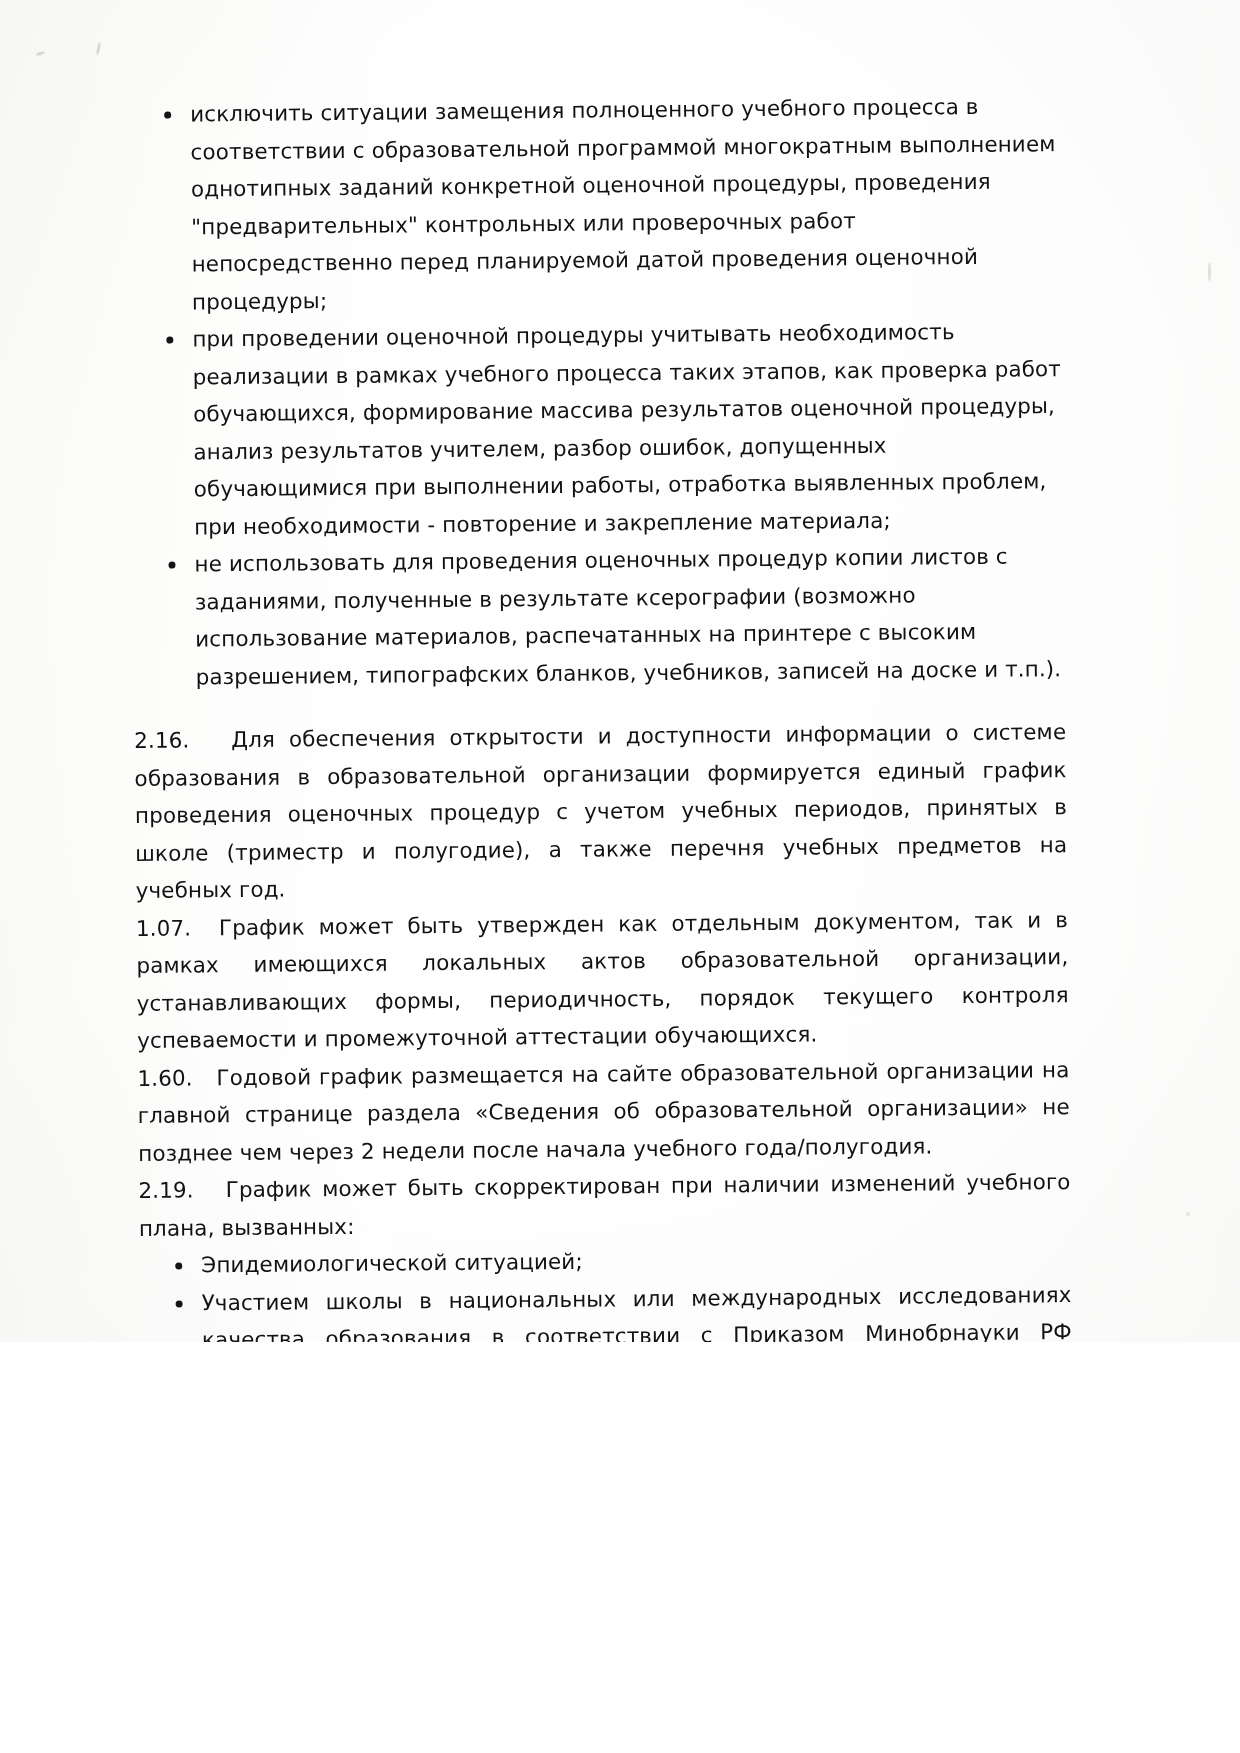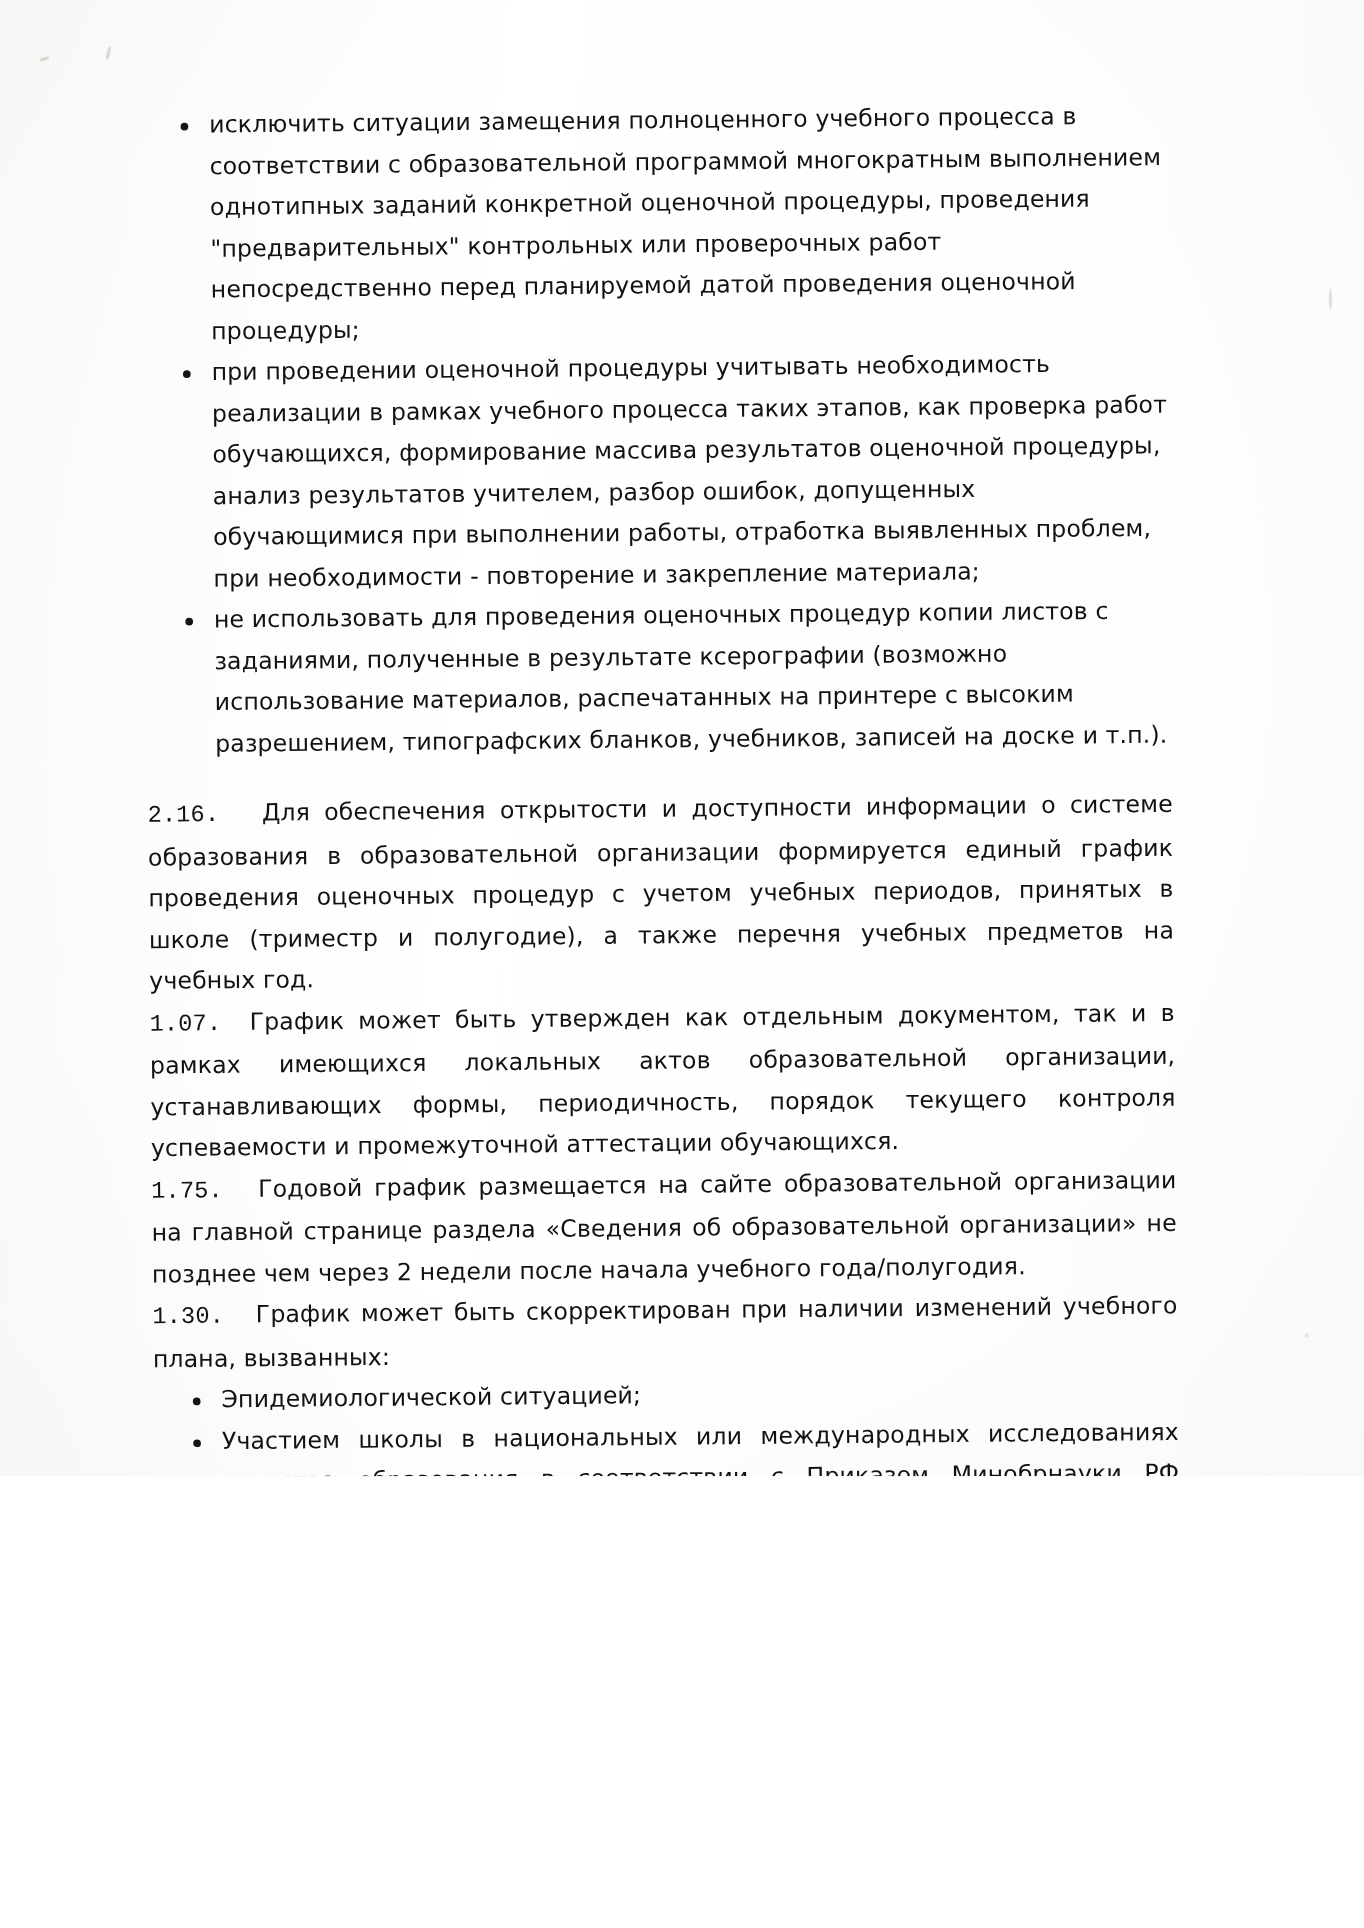--- a/index.html
+++ b/index.html
@@ -84,21 +84,20 @@
   }
 
   
   .clause {
     text-align: justify;
     text-justify: inter-word;
   }
   .clause .num {
     font-weight: 400;
     white-space: nowrap;
-    font-family: Liberation Mono, monospace;
   }
   .gap-md { height: 26px; }
   .gap-lg { height: 40px; }
 
   .nojust { text-align: left; }
 </style>
 </head>
 <body>
 
 <div class="page">
@@ -125,26 +124,26 @@
       <span class="num">2.16.</span>&nbsp;&nbsp;
       <span>Для обеспечения открытости и доступности информации о системе образования в образовательной организации формируется единый график проведения оценочных процедур с учетом учебных периодов, принятых в школе (триместр и полугодие), а также перечня учебных предметов на учебных год.</span>
     </p>
 
     <p class="clause">
       <span class="num">1.07.</span>&nbsp;
       <span>График может быть утвержден как отдельным документом, так и в рамках имеющихся локальных актов образовательной организации, устанавливающих формы, периодичность, порядок текущего контроля успеваемости и промежуточной аттестации обучающихся.</span>
     </p>
 
     <p class="clause">
-      <span class="num">1.75.</span>&nbsp;&nbsp;
+      <span class="num">1.60.</span>&nbsp;&nbsp;
       <span>Годовой график размещается на сайте образовательной организации на главной странице раздела «Сведения об образовательной организации» не позднее чем через 2 недели после начала учебного года/полугодия.</span>
     </p>
 
     <p class="clause">
-      <span class="num">1.30.</span>&nbsp;&nbsp;
+      <span class="num">2.19.</span>&nbsp;&nbsp;
       <span>График может быть скорректирован при наличии изменений учебного плана, вызванных:</span>
     </p>
 
     <ul>
       <li>Эпидемиологической ситуацией;</li>
       <li class="just">Участием школы в национальных или международных исследованиях качества образования в соответствии с Приказом Минобрнауки РФ №1684/694/1377 от 18.12.2019 года «Об осуществлении Федеральной службой по надзору в сфере образования и науки, Министерством просвещения РФ и Министерством науки и высшего образования РФ мониторинга системы образования в части результатов национальных и международных исследований качества образования и иных аналогичных оценочных мероприятий, а также результатов участия обучающихся в указанных исследованиях и мероприятиях» в случае, если такое участие согласовано после публикации школой графика;</li>
       <li>Другими значимыми причинами.</li>
     </ul>
 
     <div class="gap-lg"></div>

